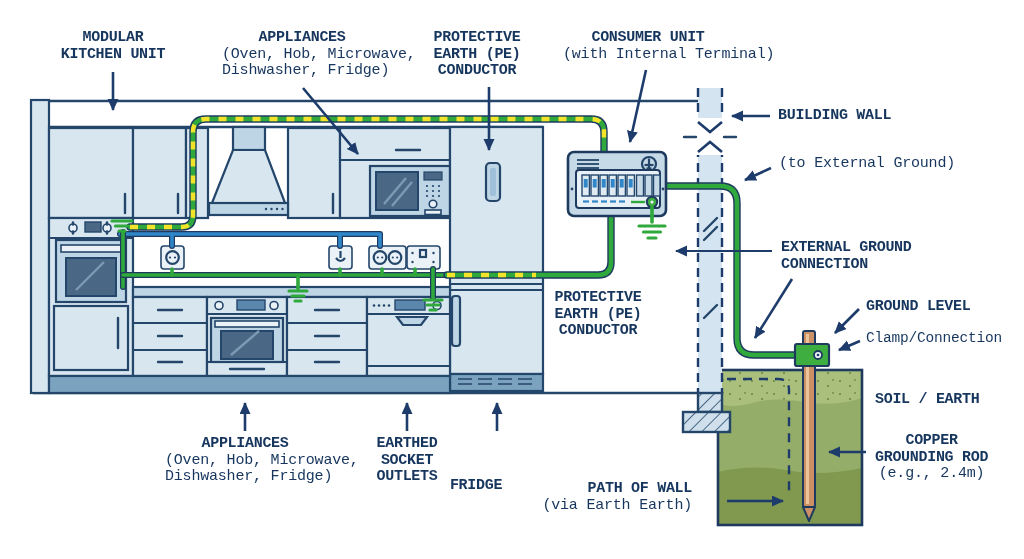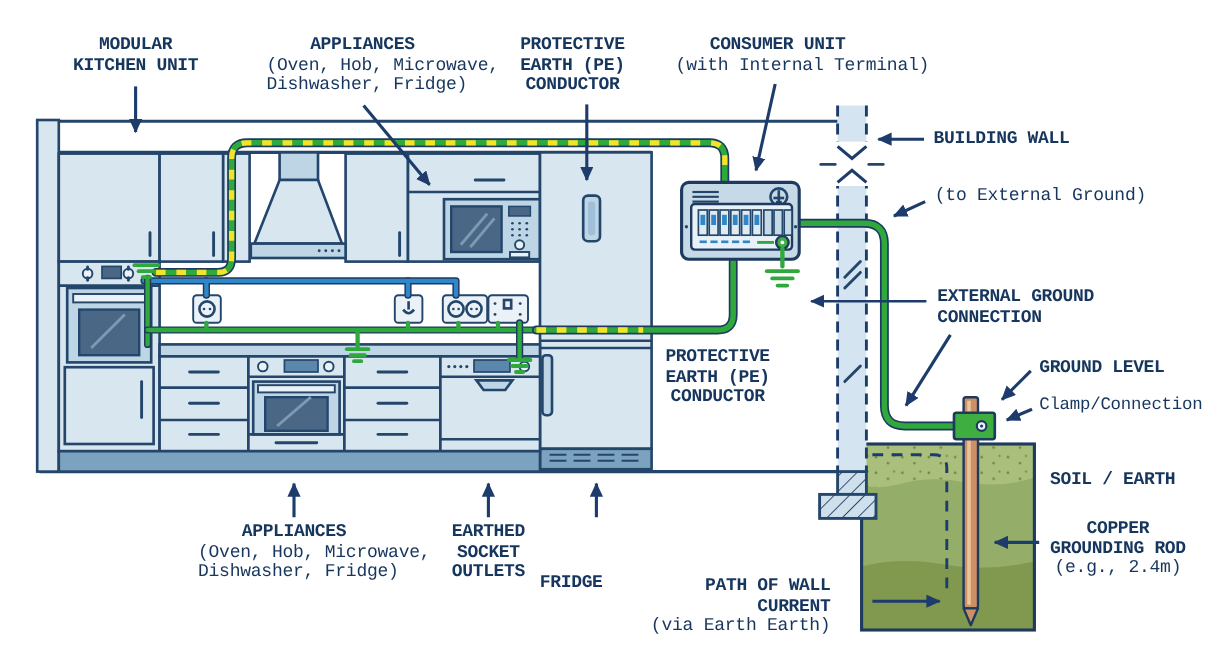--- a/index.html
+++ b/index.html
@@ -438,21 +438,20 @@
 </div>
 
 <div class="lbl" style="left:875px;top:433px;text-align:center;">
   <span class="t">COPPER</span>
   <span class="t">GROUNDING ROD</span>
   <span class="s">(e.g., 2.4m)</span>
 </div>
 
 <div class="lbl ra" style="left:540px;top:481px;width:152px;">
   <span class="t">PATH OF WALL</span>
-  <span class="t">CURRENT</span>
   <span class="s">(via Earth Earth)</span>
 </div>
 
 <div class="lbl c" style="left:538px;top:290px;width:120px;">
   <span class="t">PROTECTIVE</span>
   <span class="t">EARTH (PE)</span>
   <span class="t">CONDUCTOR</span>
 </div>
 
 <div class="lbl c" style="left:165px;top:436px;width:160px;">

